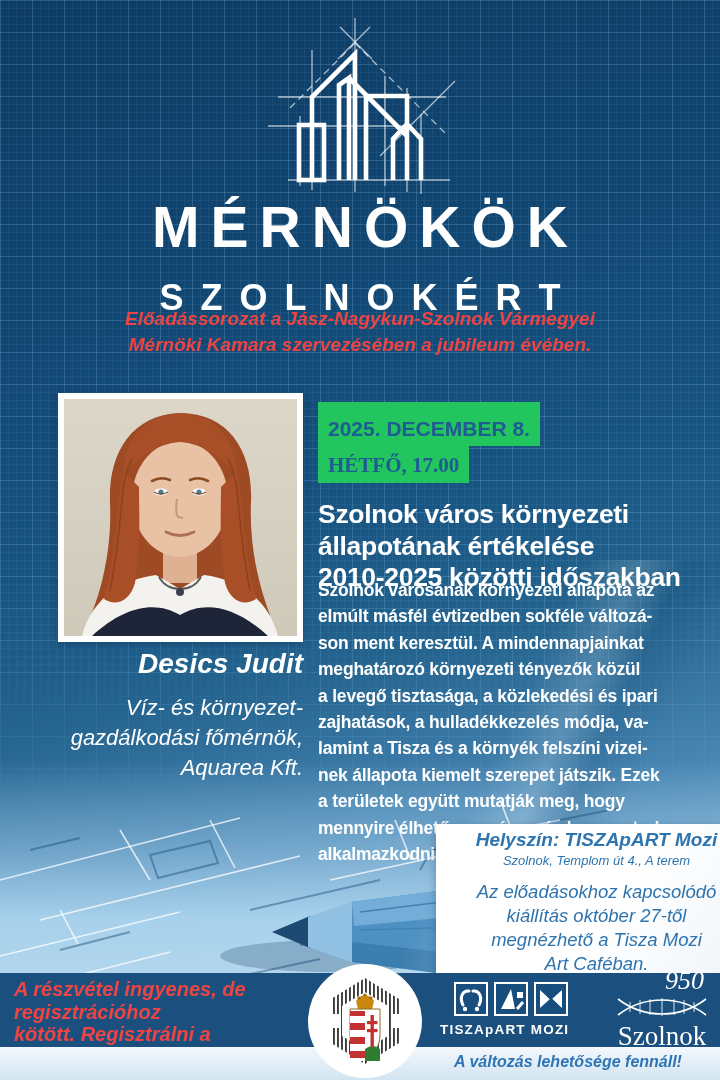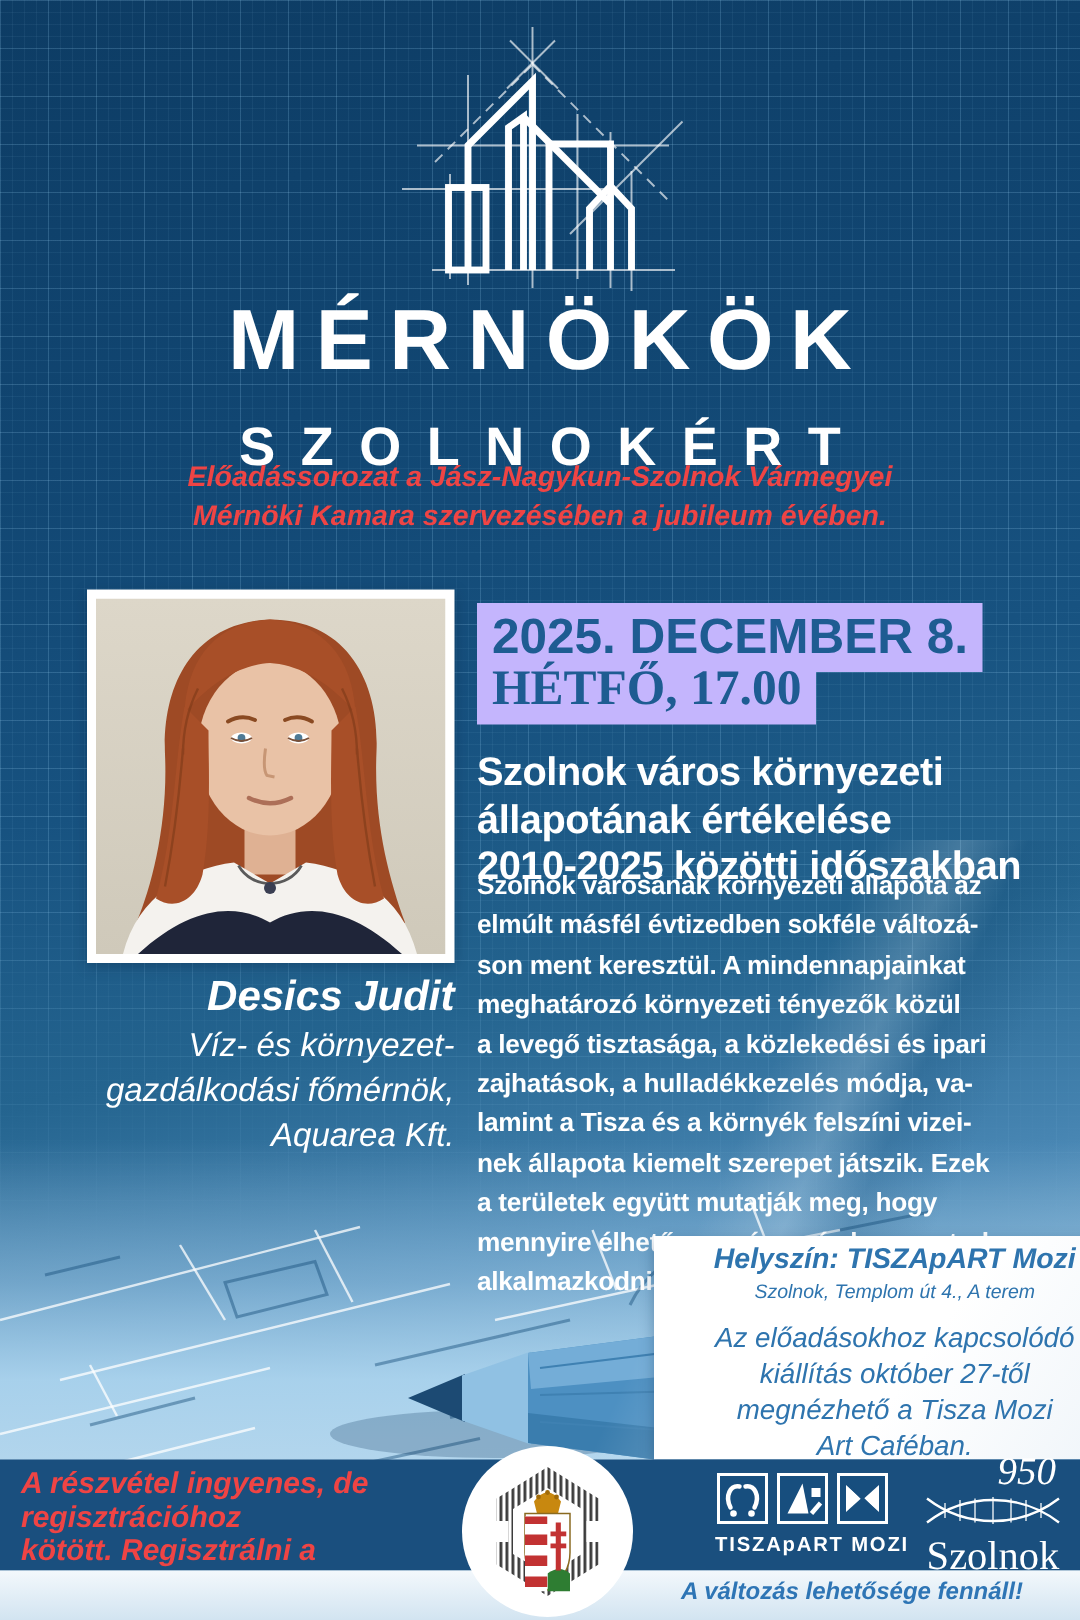--- a/index.html
+++ b/index.html
@@ -29,45 +29,45 @@
   .title-1{left:0;top:194px;width:720px;text-align:center;color:#fff;
     font-size:57px;font-weight:bold;letter-spacing:11px;text-indent:11px;}
   .title-2{left:0;top:261px;width:720px;text-align:center;color:#fff;
     font-size:36px;font-weight:bold;letter-spacing:17px;text-indent:17px;margin-top:16px;}
   .subtitle{left:0;top:306px;width:720px;text-align:center;color:#ef4444;
     font-size:19px;font-weight:bold;font-style:italic;line-height:26px;white-space:pre-line;}
   
   .photo{left:58px;top:393px;width:233px;height:237px;background:#fff;padding:6px;box-shadow:0 2px 8px rgba(5,35,65,.35);}
   .photo svg{display:block;}
   .caption{left:16px;top:648px;width:287px;text-align:right;color:#fff;}
-  .caption-name{font-size:28px;font-weight:bold;font-style:italic;margin-bottom:2px;}
+  .caption-name{font-size:28px;font-weight:bold;font-style:italic;margin-bottom:13px;}
   .caption-role{font-size:22px;font-style:italic;line-height:30px;white-space:pre-line;}
   
-  .badge{background:#c4b5fd;color:#1e5c92;font-size:33px;font-weight:bold;padding:3px 10px 5px;display:inline-block;}
+  .badge{background:#22c55e;color:#1e5c92;font-size:21px;font-weight:bold;padding:15px 10px 5px;display:inline-block;}
   .badge-1{left:318px;top:402px;}
   .badge-2{left:318px;top:438px;font-family:Liberation Serif, serif;}
   .headline{left:318px;top:479px;width:398px;color:#fff;font-size:26.5px;font-weight:bold;
     line-height:31.5px;white-space:pre-line;letter-spacing:-0.3px;margin-top:20px;}
   .body-text{left:318px;top:577px;width:400px;color:#fff;font-size:17.5px;font-weight:bold;
     line-height:26.4px;white-space:pre-line;letter-spacing:-0.2px;}
   
   .venue{left:436px;top:824px;width:321px;height:149px;
     background:linear-gradient(125deg,#ffffff 55%,#eef4f9 100%);
     box-shadow:0 3px 9px rgba(8,45,85,.35);
     color:#2e74ae;text-align:center;font-style:italic;box-sizing:border-box;padding-top:5px;}
   .venue-title{font-size:19px;font-weight:bold;}
   .venue-address{font-size:13px;margin-top:2px;}
   .venue-note{font-size:18.5px;line-height:24px;margin-top:12px;white-space:pre-line;}
   
   .band{left:0;top:973px;width:720px;height:74px;background:#1a4f7e;}
   .reg-text{left:14px;top:978px;width:310px;color:#ef4444;font-size:20px;font-weight:bold;font-style:italic;
     line-height:22.5px;white-space:pre-line;}
   .arms-badge{left:308px;top:964px;width:114px;height:114px;border-radius:50%;background:#fff;z-index:5;
     display:flex;align-items:center;justify-content:center;}
-  .tp-logo{left:464px;top:982px;width:142px;text-align:right;z-index:4;}
+  .tp-logo{left:440px;top:982px;width:142px;text-align:left;z-index:4;}
   .tp-tiles{display:flex;justify-content:center;gap:6px;}
   .tp-text{margin-top:6px;color:#fff;font-size:13.5px;font-weight:bold;letter-spacing:1.2px;}
   .sz-logo{left:610px;top:969px;width:104px;text-align:center;color:#fff;z-index:4;}
   .sz-950{font-family:"Liberation Serif",serif;font-style:italic;font-size:26px;line-height:24px;text-align:right;padding-right:10px;}
   .sz-name{font-family:"Liberation Serif",serif;font-size:27px;line-height:26px;}
   .strip{left:0;top:1047px;width:720px;height:33px;background:linear-gradient(to bottom,#f3f8fc,#d2e4f1);}
   .tagline{right:12px;top:1053px;width:280px;text-align:center;color:#2e75b5;
     font-size:16px;font-weight:bold;font-style:italic;z-index:6;}
 </style>
 </head>

